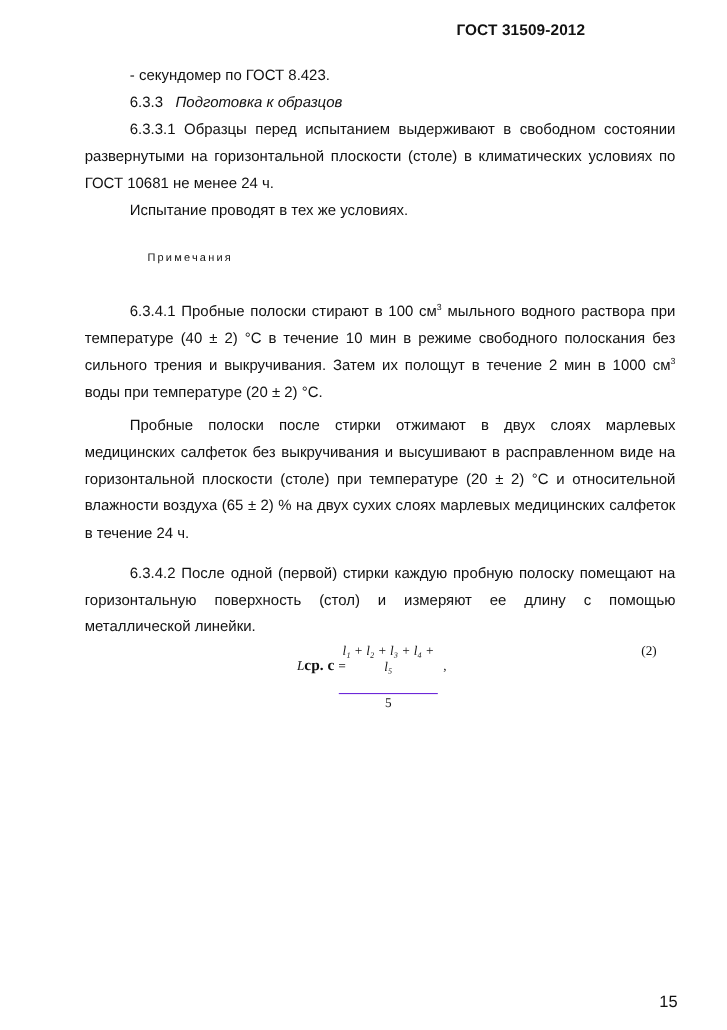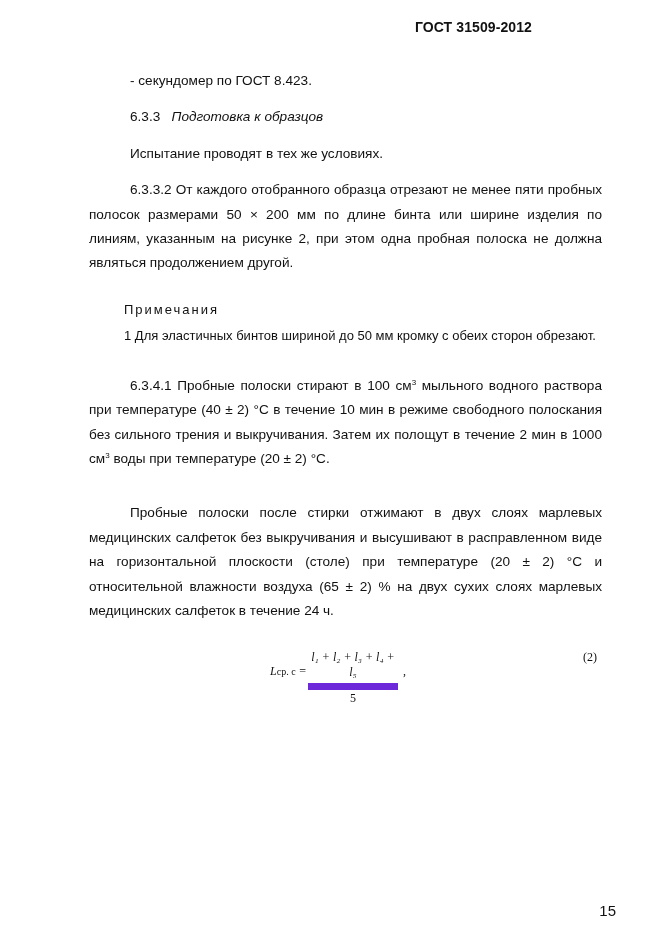--- a/index.html
+++ b/index.html
@@ -1,68 +1,68 @@
 <!DOCTYPE html>
 <html><head>
 <meta charset="utf-8">
 <style>
   html, body { margin: 0; padding: 0; background: #ffffff; }
   body { width: 661px; height: 936px; position: relative; overflow: hidden; color: #111; font-family: "Liberation Sans", sans-serif; }
   .header { position: absolute; top: 19px; right: 129px; font-weight: bold; font-size: 14px; letter-spacing: 0.1px; }
   .page { position: absolute; left: 77px; top: 57px; width: 537px; }
-  .p { font-size: 13.6px; line-height: 24.4px; text-align: justify; margin: 12px; }
+  .p { font-size: 13.6px; line-height: 24.4px; text-align: justify; margin: 0; }
   .ind { text-indent: 41px; }
-  .note { font-size: 13px; line-height: 20px; text-align: justify; margin: 6px; }
+  .note { font-size: 10px; line-height: 20px; text-align: justify; margin: 16px; }
   .spaced { letter-spacing: 2px; }
   .head-i { font-style: italic; }
   sup { font-size: 8px; vertical-align: 5px; line-height: 0; }
   sub { font-size: 8px; vertical-align: -2px; line-height: 0; }
   .gap-s { height: 6px; }
   .gap-m { height: 10px; }
   .formula { position: relative; height: 44px; font-family: "Liberation Serif", serif; font-size: 12px; }
   .f-lhs { position: absolute; left: 193px; top: 16px; font-style: italic; }
-  .f-lhs .sb { font-style: normal; font-weight: normal; font-size: 10px; }
+  .f-lhs .sb { font-style: normal; font-weight: bold; font-size: 14px; }
   .f-frac { position: absolute; left: 231px; top: 2px; width: 90px; text-align: center; font-style: italic; }
-  .f-num { border-bottom: 7px solid #6d28d9; padding-bottom: 3px; }
+  .f-num { border-bottom: 1px solid #6d28d9; padding-bottom: 16px; }
   .f-den { font-style: normal; padding-top: 1px; }
   .f-comma { position: absolute; left: 326px; top: 16px; }
   .f-no { position: absolute; right: 17px; top: 2px; font-size: 12px; }
   .pagenum { position: absolute; right: 45px; top: 902px; font-size: 15px; }
   .italic { font-style: italic; }
 </style>
 </head>
 <body>
 
 <div class="header">ГОСТ 31509-2012</div>
 
 <div class="page">
   <p class="p ind">- секундомер по ГОСТ 8.423.</p>
 
   <p class="p ind">
     <span>6.3.3</span>&nbsp;&nbsp;
     <span class="head-i">Подготовка к образцов</span>
   </p>
 
+  <p class="p ind">6.3.3.1 Образцы перед испытанием выдерживают в свободном состоянии развернутыми на горизонтальной плоскости (столе) в климатических условиях по ГОСТ 10681 не менее 24 ч.</p>
   <p class="p ind">Испытание проводят в тех же условиях.</p>
-  <p class="p ind">6.3.3.2 От каждого отобранного образца отрезают не менее пяти пробных полосок размерами 50 × 200 мм по длине бинта или ширине изделия по линиям, указанным на рисунке 2, при этом одна пробная полоска не должна являться продолжением другой.</p>
 
   <div class="gap-s"></div>
   <p class="note ind spaced">Примечания</p>
-  <p class="note ind">1 Для эластичных бинтов шириной до 50 мм кромку с обеих сторон обрезают.</p>
   <div class="gap-m"></div>
 
 
   <p class="p ind"><span>6.3.4.1 Пробные полоски стирают в 100 см</span><sup>3</sup><span> мыльного водного раствора при температуре (40 ± 2) °С в течение 10 мин в режиме свободного полоскания без сильного трения и выкручивания. Затем их полощут в течение 2 мин в 1000 см</span><sup>3</sup><span> воды при температуре (20 ± 2) °С.</span></p>
 
   <div class="gap-s"></div>
   <p class="p ind">Пробные полоски после стирки отжимают в двух слоях марлевых медицинских салфеток без выкручивания и высушивают в расправленном виде на горизонтальной плоскости (столе) при температуре (20 ± 2) °С и относительной влажности воздуха (65 ± 2) % на двух сухих слоях марлевых медицинских салфеток в течение 24 ч.</p>
 
   <div class="gap-s"></div>
   <div class="gap-s"></div>
 
+  <p class="p ind">6.3.4.2 После одной (первой) стирки каждую пробную полоску помещают на горизонтальную поверхность (стол) и измеряют ее длину с помощью металлической линейки.</p>
 
 
 
   <div class="formula">
     <div class="f-lhs"><span>L</span><span class="sb">ср. с</span><span> = </span></div>
     <div class="f-frac">
       <div class="f-num">l₁ + l₂ + l₃ + l₄ + l₅</div>
       <div class="f-den">5</div>
     </div>
     <div class="f-comma">,</div>

